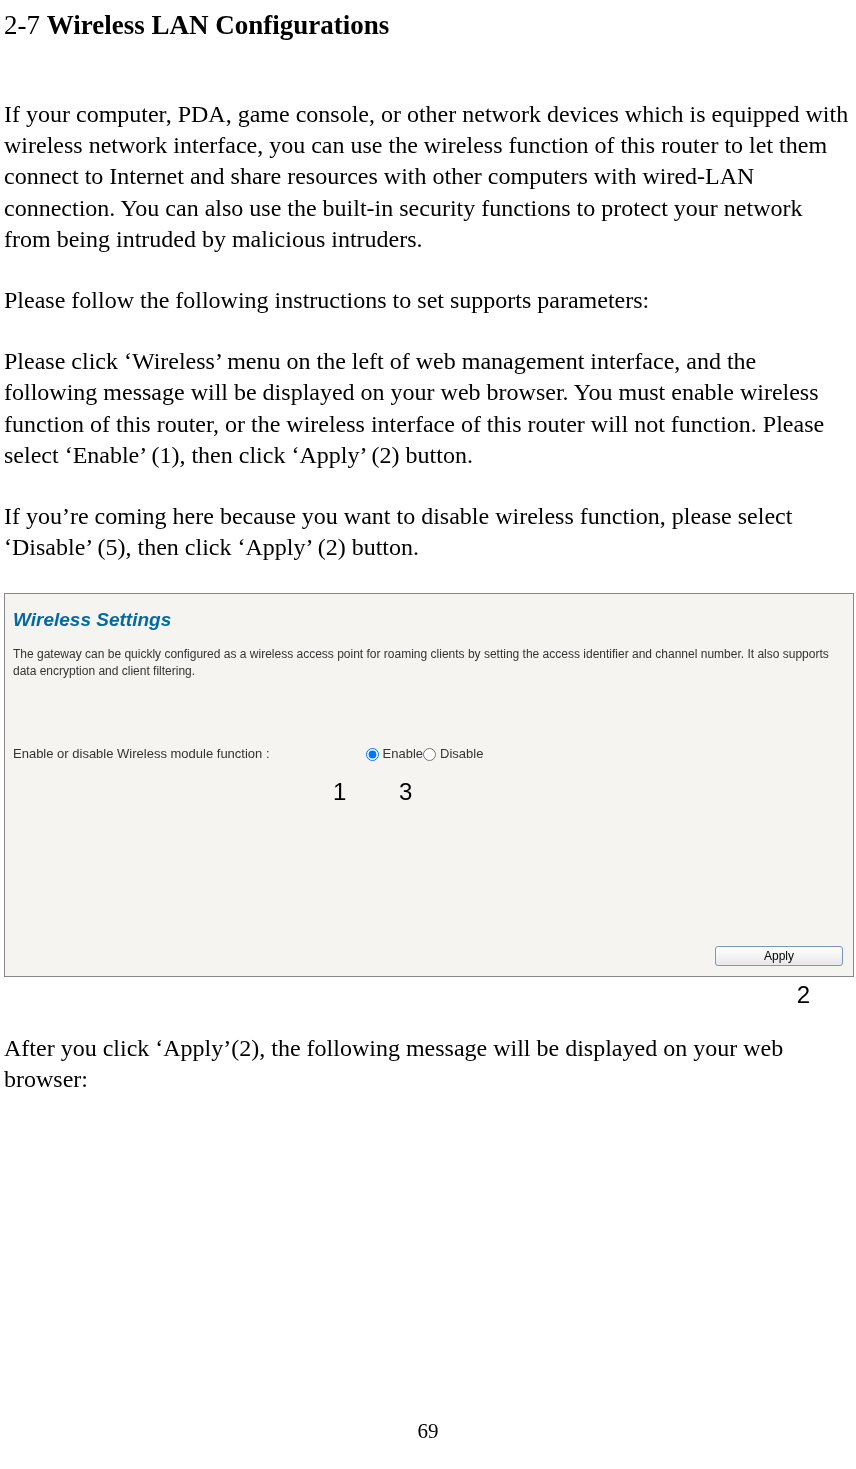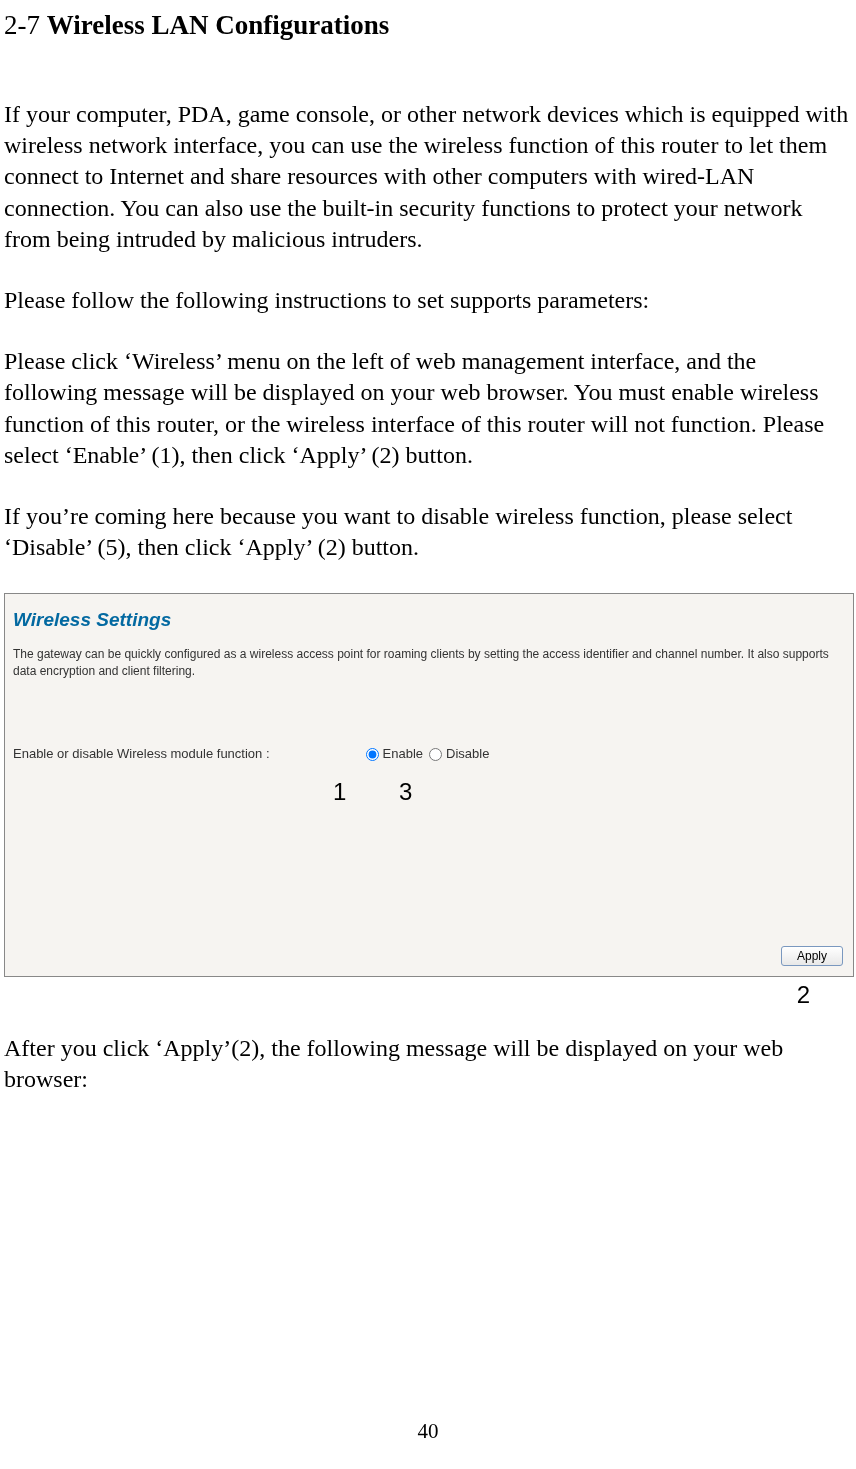--- a/index.html
+++ b/index.html
@@ -69,21 +69,21 @@
       color: #333;
       display: flex;
       align-items: center;
     }
     .ws-enable-label {
       margin-right: 96px;
     }
     .radio-group {
       display: flex;
       align-items: center;
-      gap: 6px;
+      gap: 0;
     }
     .radio-item {
       display: flex;
       align-items: center;
       gap: 4px;
     }
     input[type="radio"] {
       width: 13px;
       height: 13px;
     }
@@ -101,21 +101,21 @@
     .ann-3 {
       top: 182px;
       left: 394px;
     }
     .apply-btn {
       position: absolute;
       bottom: 10px;
       right: 10px;
       font-family: Arial, sans-serif;
       font-size: 12px;
-      padding: 2px 15px;
+      padding: 2px 48px;
       background: linear-gradient(#fff, #e8e8e8);
       border: 1px solid #7a98bf;
       border-radius: 3px;
       cursor: pointer;
     }
     .ann-2-wrap {
       width: 100%;
       text-align: right;
       padding-right: 44px;
       font-family: Arial, Helvetica, sans-serif;
@@ -166,13 +166,13 @@
   <div class="annotation ann-3">3</div>
   <button class="apply-btn">Apply</button>
 </div>
 
 <div class="ann-2-wrap">
   <span>2</span>
 </div>
 
 <div class="para">After you click ‘Apply’(2), the following message will be displayed on your web browser:</div>
 
-<div class="page-number">40</div>
+<div class="page-number">69</div>
 
 </body></html>

